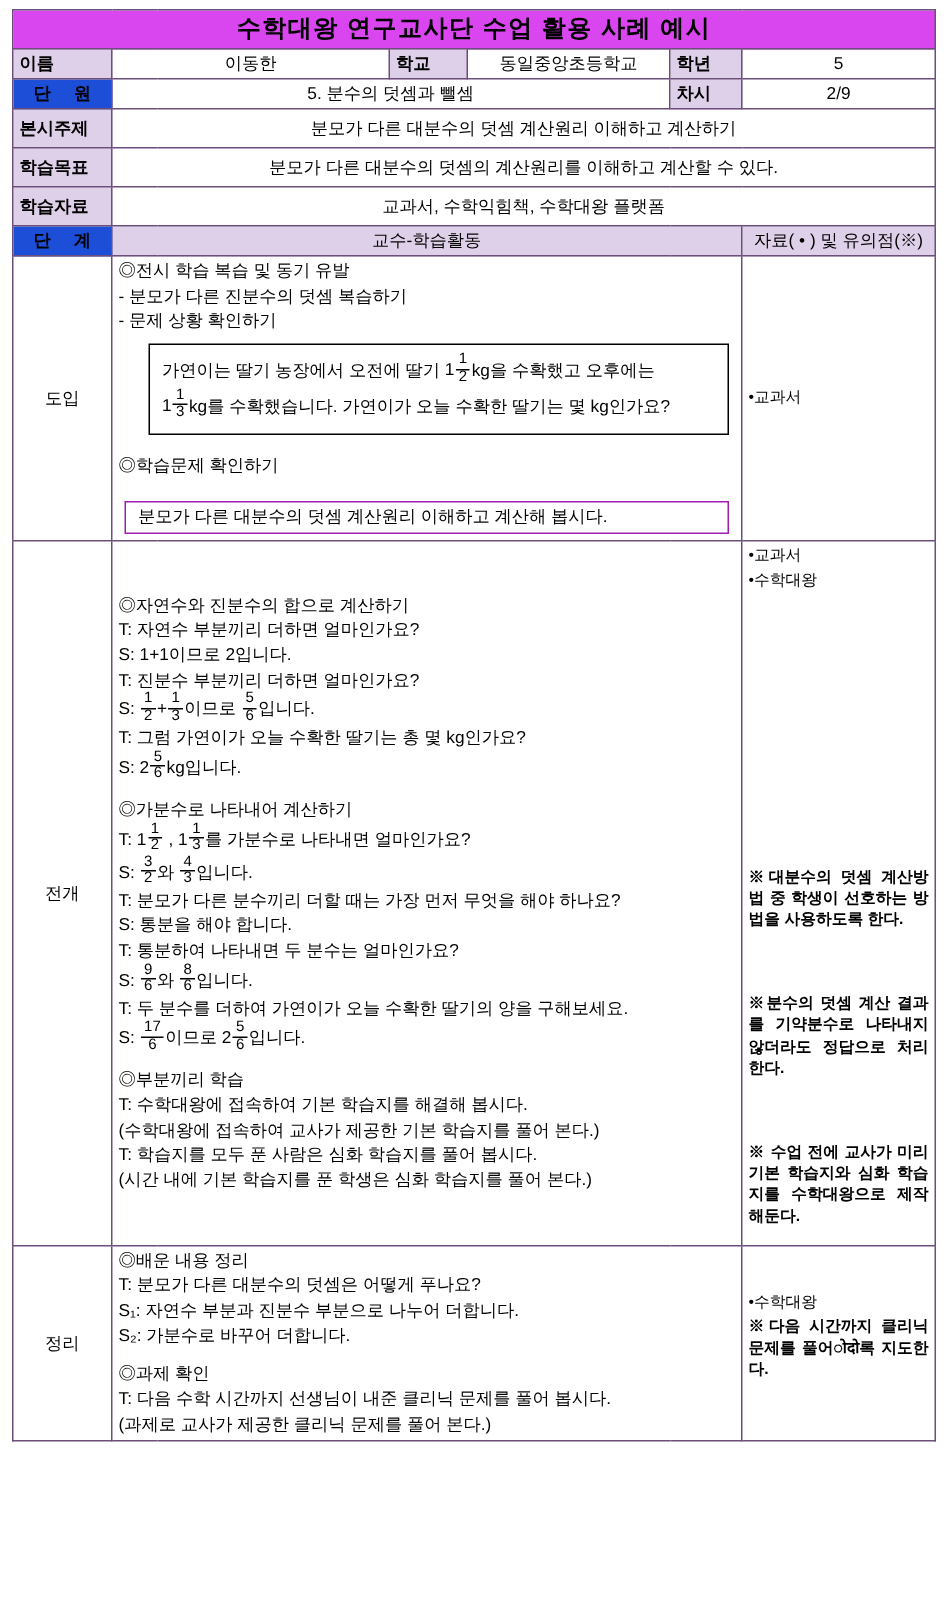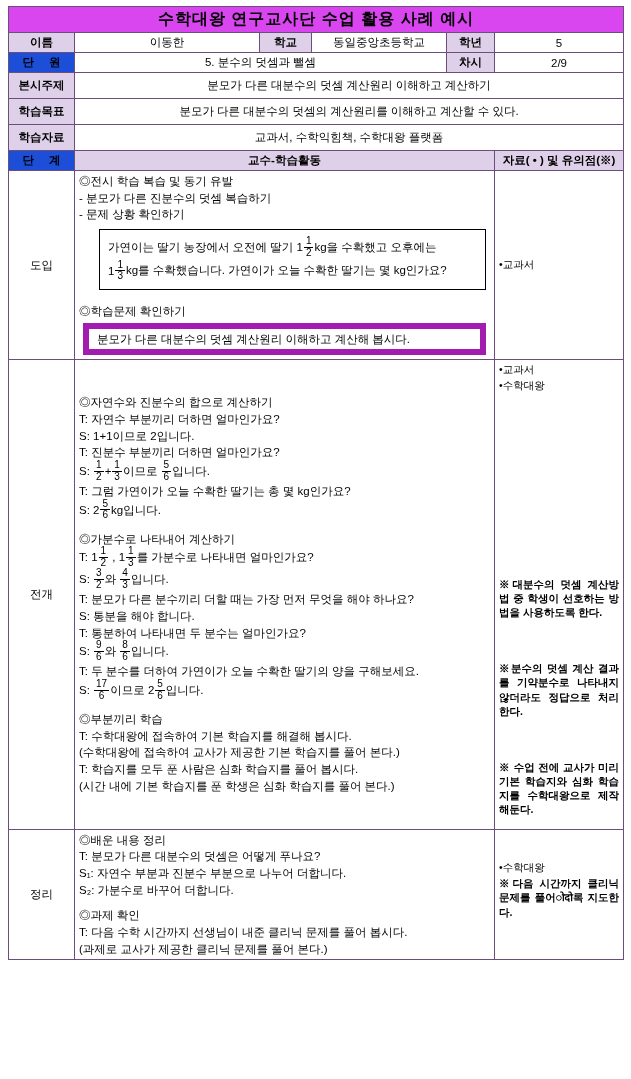--- a/index.html
+++ b/index.html
@@ -32,40 +32,39 @@
   .hdr {
     background: #d946ef;
     text-align: center;
     font-weight: bold;
     font-size: 16px;
     letter-spacing: 1px;
     padding: 5px 0 6px 0;
   }
   .lbl {
     background: #ded0e8;
-    text-align: center;
     font-weight: bold;
     font-size: 11.5px;
     white-space: nowrap;
   }
   .lbl-sp {
     background: #1d4ed8;
     text-align: center;
     font-weight: bold;
     font-size: 11.5px;
     letter-spacing: 6px;
     text-indent: 6px;
     white-space: nowrap;
   }
   .ctr { text-align: center; }
   .cell-txt { font-size: 11.5px; }
   .colhdr {
     background: #ded0e8;
     text-align: center;
-    font-weight: bold;
+    font-weight: normal;
     font-size: 11.5px;
   }
   .stage {
     text-align: center;
     vertical-align: top;
     font-size: 11.5px;
     padding-top: 4px;
   }
   .body-cell {
     vertical-align: top;
@@ -81,22 +80,22 @@
   }
   .ln { margin: 0; white-space: nowrap; }
   .spacer { height: 9px; }
   .box {
     border: 1px solid #000;
     margin: 6px 4px 4px 20px;
     padding: 6px 8px;
     line-height: 2.0;
   }
   .box2 {
-    border: 6px solid #a21caf;
-    margin: 3px 4px 2px 4px;
+    border: 1px solid #a21caf;
+    margin: 14px 4px 2px 4px;
     padding: 2px 8px;
   }
   
   .mixed { display: inline-block; vertical-align: middle; }
   .frac {
     display: inline-block;
     vertical-align: middle;
     text-align: center;
     font-size: 10px;
     line-height: 1.05;

